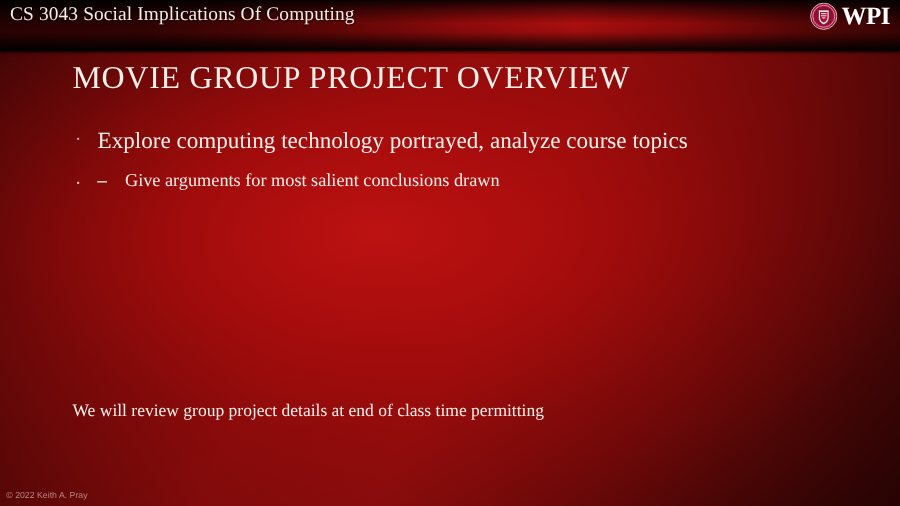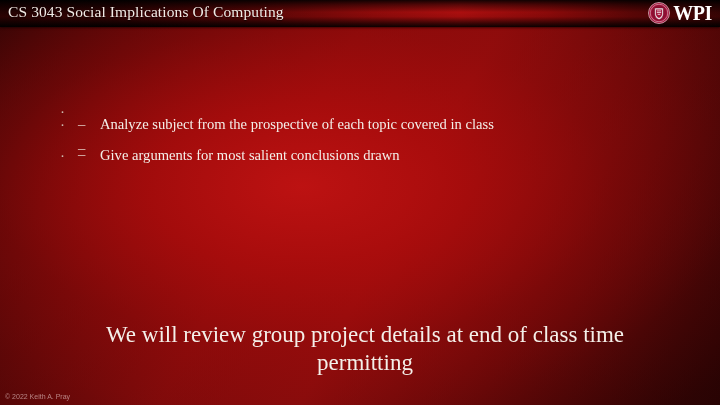--- a/index.html
+++ b/index.html
@@ -29,21 +29,21 @@
         #760909 74%,
         #3d0505 92%,
         #280303 100%);
   }
 
   
   #header-bar {
     position: absolute;
     left: 0; top: 0;
     width: 720px;
-    height: 27px;
+    height: 41px;
     background:
       linear-gradient(to bottom,
         rgba(0,0,0,0.88) 0%,
         rgba(20,1,1,0.55) 18%,
         rgba(150,10,10,0.18) 45%,
         rgba(120,8,8,0.30) 62%,
         rgba(18,1,1,0.72) 86%,
         rgba(0,0,0,0.92) 100%),
       linear-gradient(to right,
         #0a0000 0%,
@@ -134,22 +134,21 @@
     left: 0px;
     top: -0.03em;
     font-size: 14.6px;
     color: #e2cfc6;
   }
   #closing-note {
     position: absolute;
     left: 58px;
     top: 321px;
     width: 614px;
-    text-align: center;
-    font-size: 23px;
+    font-size: 14px;
     line-height: 1.22;
     color: #f4efe9;
   }
 
   
   #footer-copyright {
     position: absolute;
     left: 5px;
     bottom: 4px;
     font-size: 7px;
@@ -178,33 +177,34 @@
           <path d="M16 15 H28 V23.5 Q28 29.5 22 32 Q16 29.5 16 23.5 Z" fill="#a3123a"></path>
           <rect x="17.6" y="17" width="8.8" height="1.7" fill="#f0dfe5"></rect>
           <rect x="17.6" y="20.4" width="8.8" height="1.7" fill="#f0dfe5"></rect>
           <rect x="19.3" y="23.8" width="5.4" height="1.7" fill="#f0dfe5"></rect>
         </svg>
       </span>
       <span id="wpi-wordmark">WPI</span>
     </div>
   </div>
 
+  <div id="slide-title">MOVIE GROUP PROJECT OVERVIEW</div>
 
   <div id="body-list">
 
     <div class="lvl1">
       <span class="marker">·</span>
+      <span>Explore computing technology portrayed, analyze course topics</span>
     </div>
 
     <div class="lvl1">
       <span class="marker">·</span>
       <div class="sub">
         <div class="lvl2">
           <span class="marker">–</span>
-          <span>Analyze subject from the prospective of each topic covered in class</span>
         </div>
         <div class="lvl2">
           <span class="marker">–</span>
         </div>
       </div>
     </div>
 
     <div class="lvl1">
       <span class="marker">·</span>
       <div class="sub">

